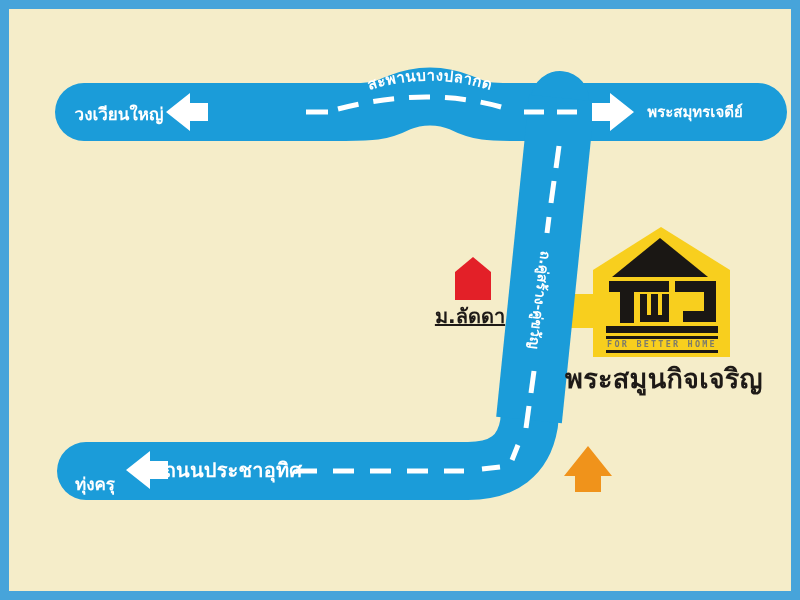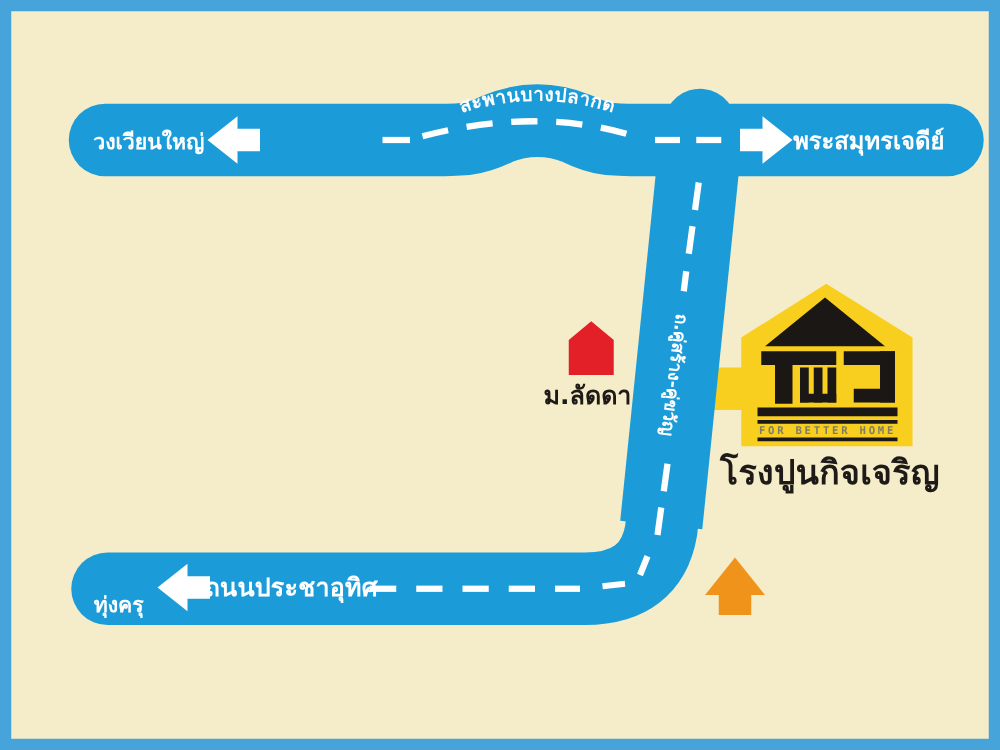--- a/index.html
+++ b/index.html
@@ -83,24 +83,24 @@
       <rect x="683" y="311" width="33" height="11" fill="#1A1714"></rect>
 
       <rect x="606" y="326" width="112" height="7" fill="#1A1714"></rect>
       <rect x="606" y="336" width="112" height="3" fill="#1A1714"></rect>
       <text x="662" y="347" text-anchor="middle" font-size="8.5" font-weight="bold" letter-spacing="2.2" fill="#7d7c6a" font-family="DejaVu Sans Mono, monospace">FOR BETTER HOME</text>
       <rect x="606" y="350" width="112" height="3" fill="#1A1714"></rect>
     </g>
   </svg>
 
   <div class="label road-dest" style="left:119px;top:113px;">วงเวียนใหญ่</div>
-  <div class="label road-dest" style="left:695px;top:112px;font-weight:800;font-size:19px;">พระสมุทรเจดีย์</div>
+  <div class="label road-dest" style="left:695px;top:112px;font-weight:800;font-size:15px;">พระสมุทรเจดีย์</div>
 
   <div class="label vroad-name" style="left:540px;top:300px;">ถ.คู่สร้าง-คู่ขวัญ</div>
 
   <div class="label road-dest" style="left:95px;top:483px;">ทุ่งครุ</div>
   <div class="label road-name" style="left:233px;top:470px;">ถนนประชาอุทิศ</div>
 
-  <div class="label place-name" style="left:470px;top:316px;">ม.ลัดดา</div>
-  <div class="label company-name" style="left:664px;top:378px;">โรงปูนกิจเจริญ</div>
+  <div class="label place-name" style="left:470px;top:316px;text-decoration:underline;">ม.ลัดดา</div>
+  <div class="label company-name" style="left:664px;top:378px;">พระสมูนกิจเจริญ</div>
 
   <div class="frame"></div>
 </div>
 
 </body></html>

